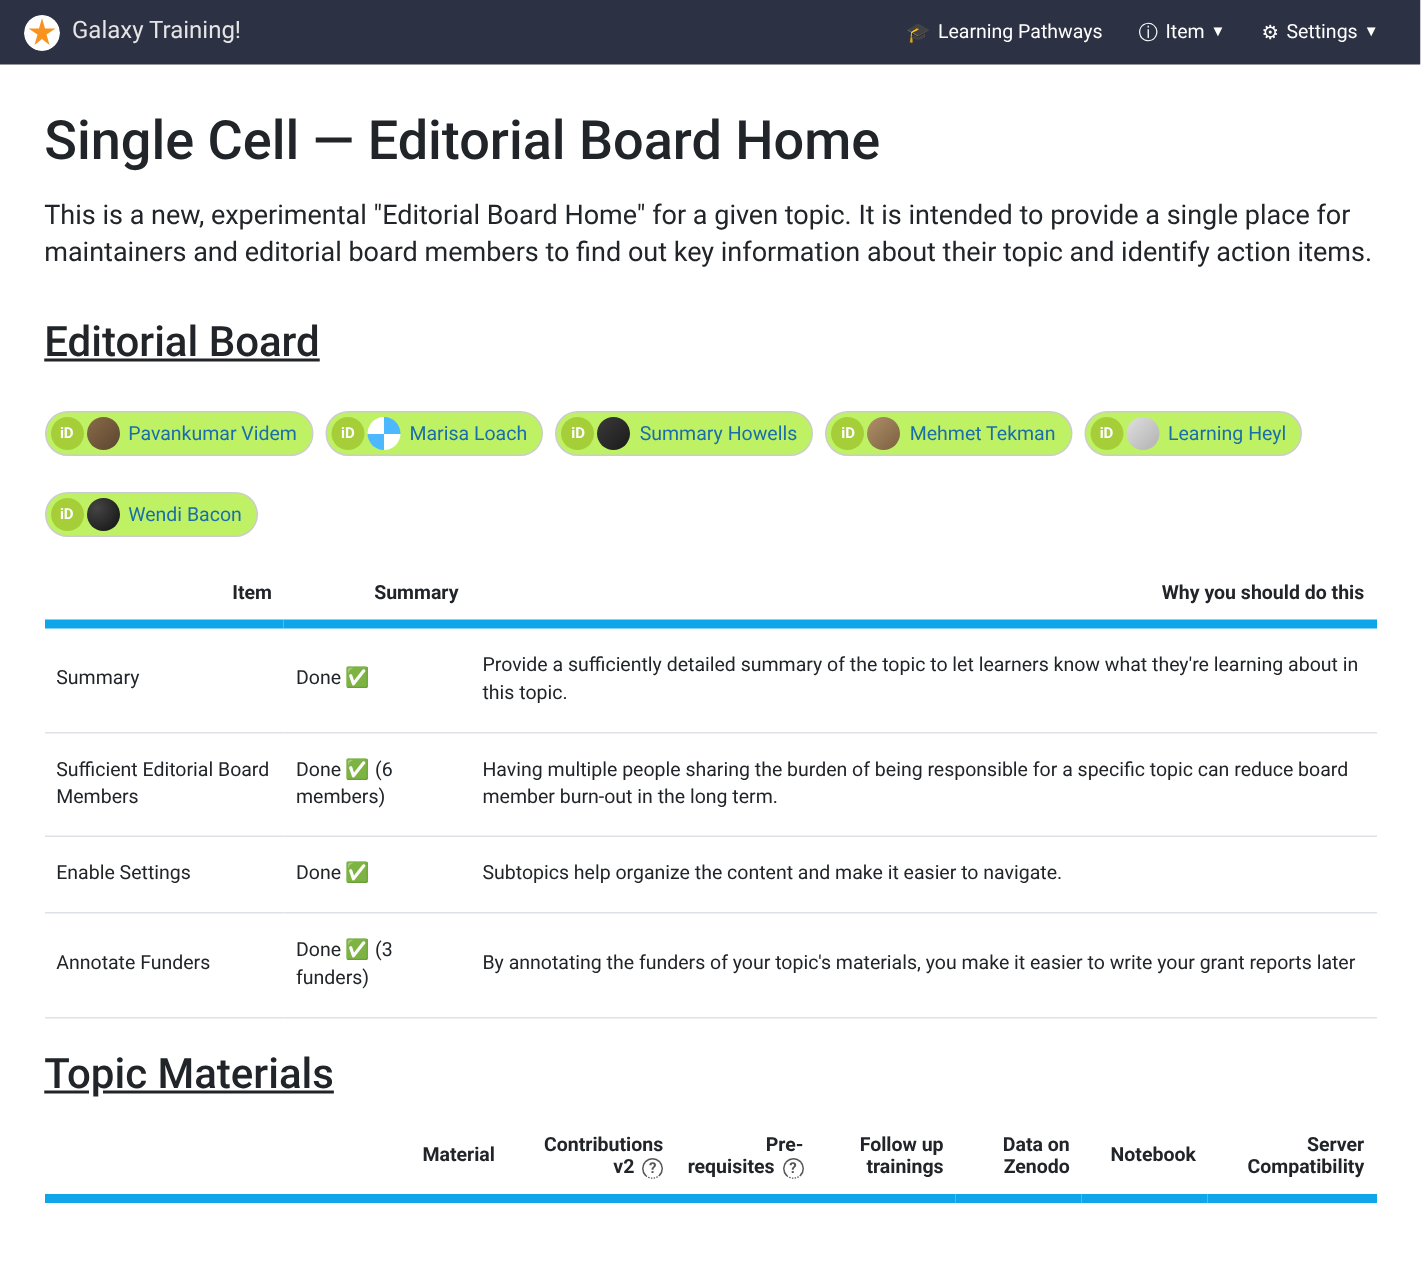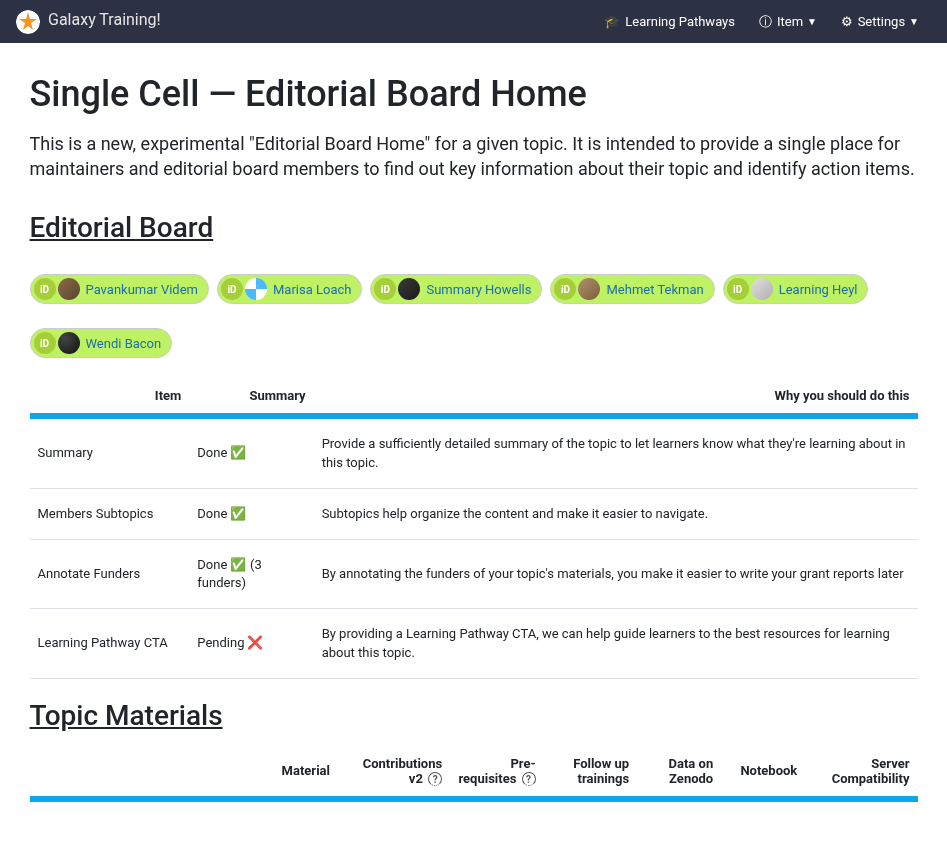--- a/index.html
+++ b/index.html
@@ -114,33 +114,33 @@
         <th class="col-why">Why you should do this</th>
       </tr>
     </thead>
     <tbody id="action-rows">
         <tr>
           <td>Summary</td>
           <td>Done <span class="check">✅</span></td>
           <td>Provide a sufficiently detailed summary of the topic to let learners know what they're learning about in this topic.</td>
         </tr>
         <tr>
-          <td>Members Subtopics</td>
+          <td>Sufficient Editorial Board Members</td>
+          <td>Done <span class="check">✅</span> (6 members)</td>
+          <td>Having multiple people sharing the burden of being responsible for a specific topic can reduce board member burn-out in the long term.</td>
+        </tr>
+        <tr>
+          <td>Enable Settings</td>
           <td>Done <span class="check">✅</span></td>
           <td>Subtopics help organize the content and make it easier to navigate.</td>
         </tr>
         <tr>
           <td>Annotate Funders</td>
           <td>Done <span class="check">✅</span> (3 funders)</td>
           <td>By annotating the funders of your topic's materials, you make it easier to write your grant reports later</td>
-        </tr>
-        <tr>
-          <td>Learning Pathway CTA</td>
-          <td>Pending <span class="pending-x">❌</span></td>
-          <td>By providing a Learning Pathway CTA, we can help guide learners to the best resources for learning about this topic.</td>
         </tr>
       </tbody>
   </table>
 
   <h2>Topic Materials</h2>
   <table class="materials-table">
     <thead>
       <tr>
         <th style="width:33%">Material</th>
         <th style="width:12%"><span>Contributions v2 </span><span class="help-icon">?</span></th>

